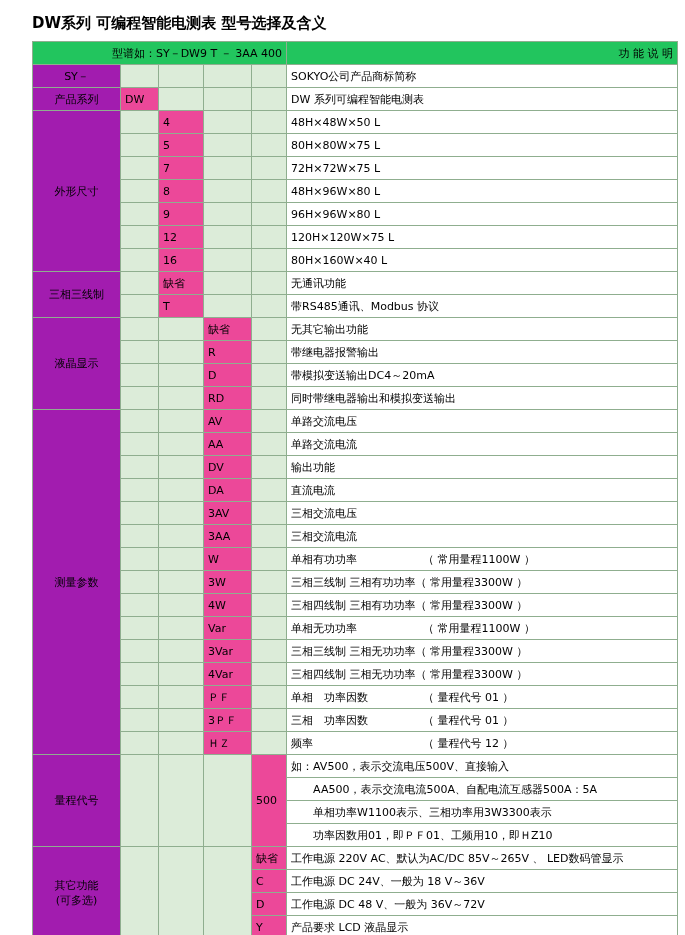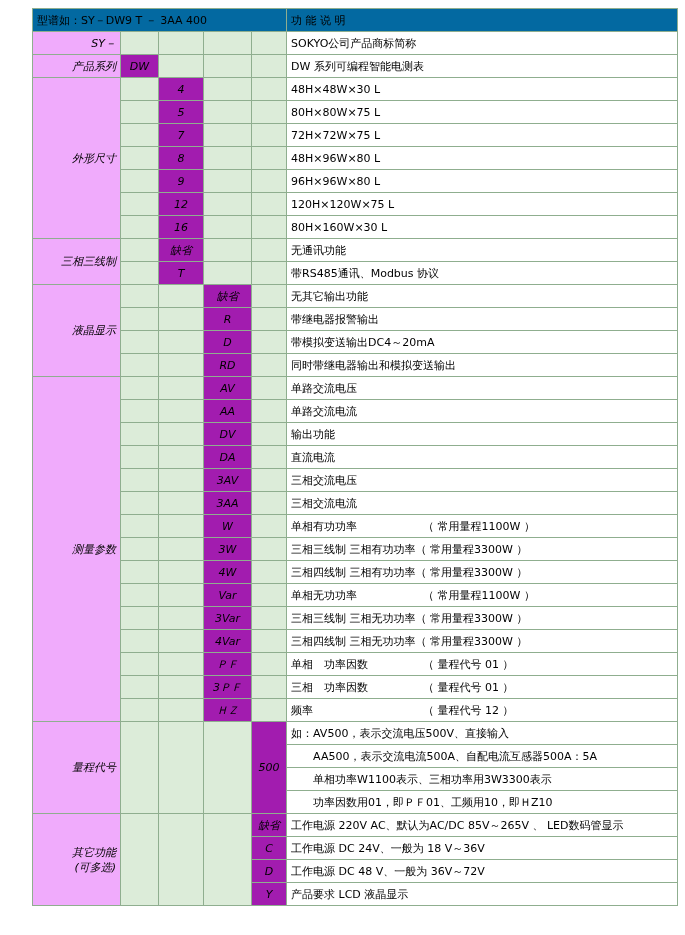--- a/index.html
+++ b/index.html
@@ -21,31 +21,32 @@
     margin-left:22px;
     table-layout:fixed;
   }
   table.main td{
     border:1px solid #8fae8f;
     padding:2px 4px;
     font-size:11px;
     vertical-align:middle;
     height:18px;
   }
-  .hdr{background:#0369a1;text-align:left;font-size:11px;height:20px;}
-  .lbl{background:#f0abfc;text-align:right;font-style:italic;}
-  .code{background:#a21caf;text-align:center;font-style:italic;}
+  .hdr{background:#22c55e;text-align:right;font-size:11px;height:20px;}
+  .lbl{background:#a21caf;text-align:center;}
+  .code{background:#ec4899;text-align:left;}
   .desc{background:#ffffff;text-align:left;padding-left:8px;margin-left:20px;}
   .blank{background:#dcecd9;}
 </style>
 </head>
 <body>
 
 <div class="page">
 
+  <div class="title">DW系列 可编程智能电测表 型号选择及含义</div>
 
   <table class="main">
     <colgroup>
       <col style="width:88px">
       <col style="width:38px">
       <col style="width:45px">
       <col style="width:48px">
       <col style="width:35px">
       <col style="width:391px">
     </colgroup>
@@ -69,21 +70,21 @@
           <td class="blank"></td>
           <td class="blank"></td>
           <td class="desc">DW 系列可编程智能电测表</td>
         </tr>
         <tr>
           <td class="lbl" rowspan="7">外形尺寸</td>
           <td class="blank"></td>
           <td class="code">4</td>
           <td class="blank"></td>
           <td class="blank"></td>
-          <td class="desc">48H×48W×30 L</td>
+          <td class="desc">48H×48W×50 L</td>
         </tr>
         <tr>
           <td class="blank"></td>
           <td class="code">5</td>
           <td class="blank"></td>
           <td class="blank"></td>
           <td class="desc">80H×80W×75 L</td>
         </tr>
         <tr>
           <td class="blank"></td>
@@ -111,21 +112,21 @@
           <td class="code">12</td>
           <td class="blank"></td>
           <td class="blank"></td>
           <td class="desc">120H×120W×75 L</td>
         </tr>
         <tr>
           <td class="blank"></td>
           <td class="code">16</td>
           <td class="blank"></td>
           <td class="blank"></td>
-          <td class="desc">80H×160W×30 L</td>
+          <td class="desc">80H×160W×40 L</td>
         </tr>
         <tr>
           <td class="lbl" rowspan="2">三相三线制</td>
           <td class="blank"></td>
           <td class="code">缺省</td>
           <td class="blank"></td>
           <td class="blank"></td>
           <td class="desc">无通讯功能</td>
         </tr>
         <tr>

